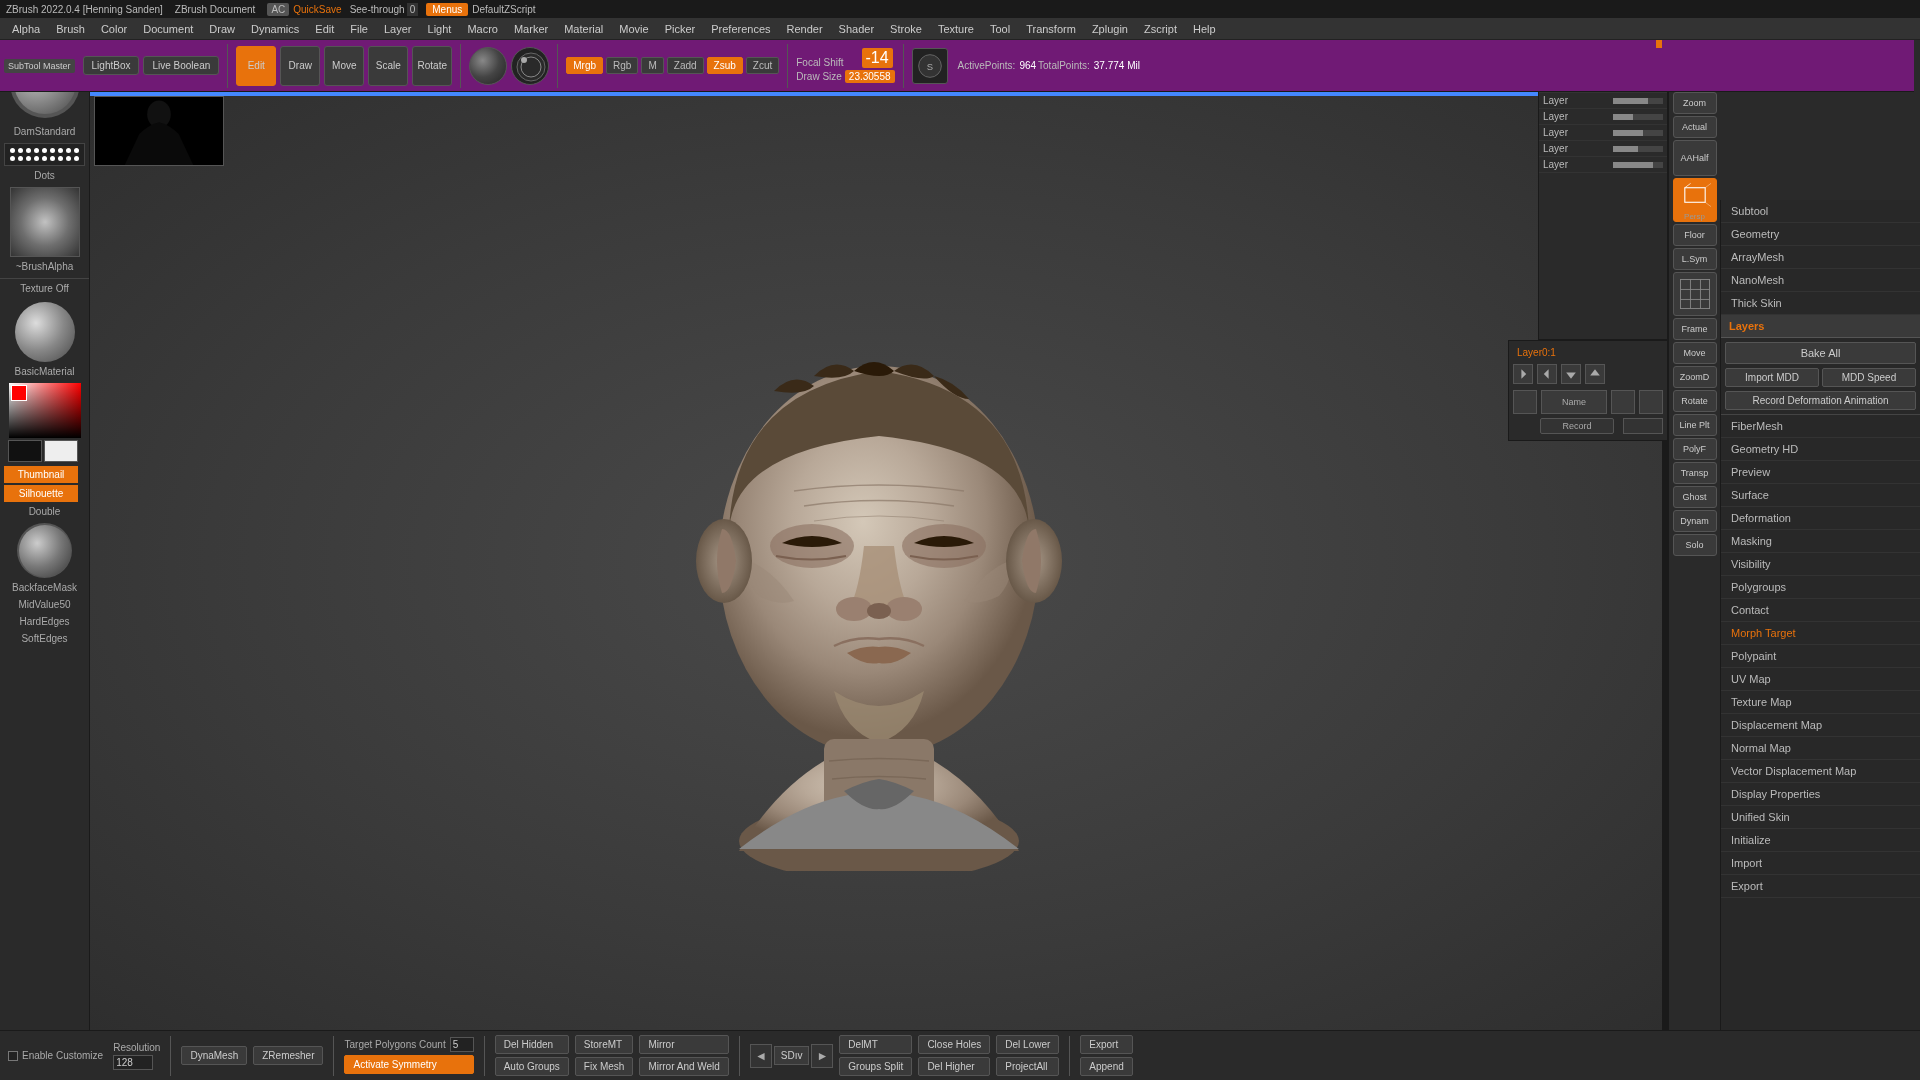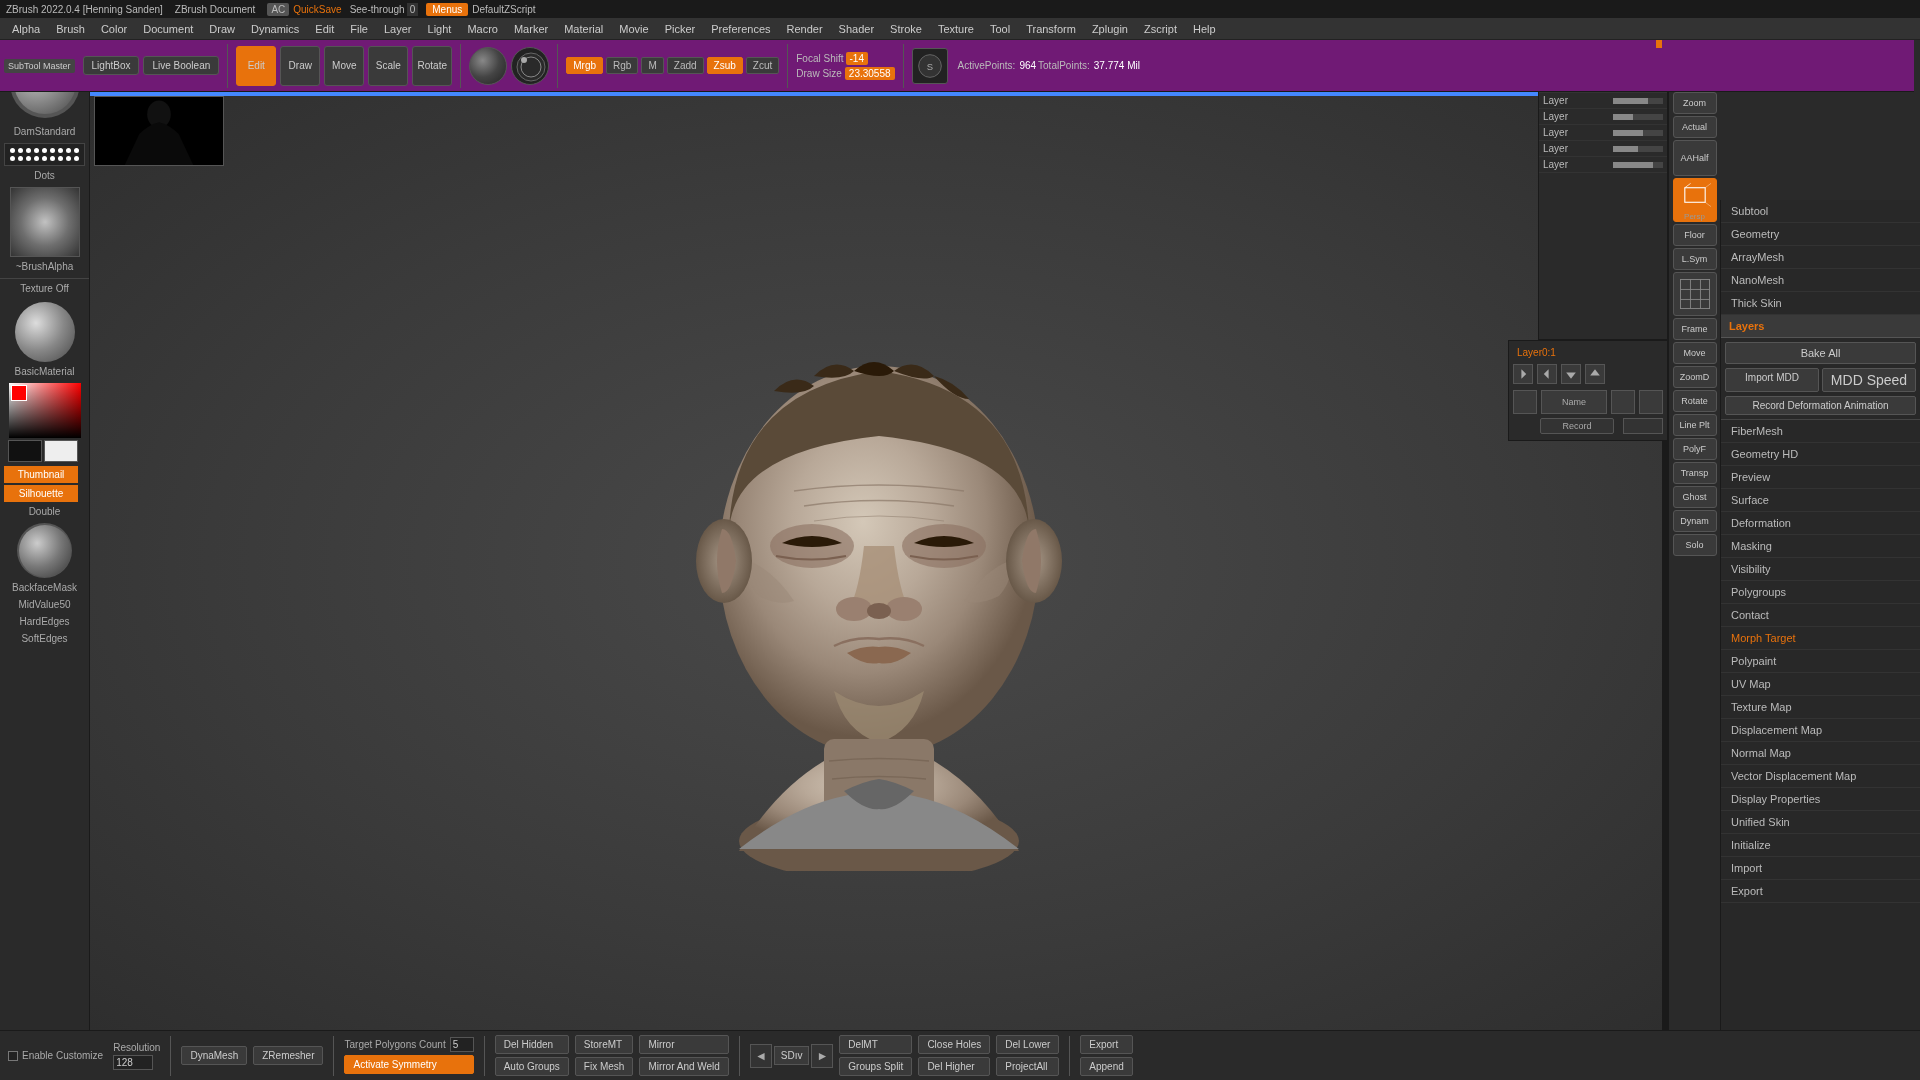--- a/index.html
+++ b/index.html
@@ -528,23 +528,23 @@
     <div class="mode-btn">Rgb</div>
     <div class="mode-btn">M</div>
     <div class="mode-btn">Zadd</div>
     <div class="mode-btn active" style="background:#e8720c;color:#fff;border-color:#e8720c;">Zsub</div>
     <div class="mode-btn">Zcut</div>
   </div>
 
   <div class="toolbar-divider"></div>
 
   <div style="display:flex;flex-direction:column;gap:2px;">
-    <div style="display:flex;align-items:center;gap:2px;">
+    <div style="display:flex;align-items:flex-end;gap:18px;">
       <span class="stat-item">Focal Shift</span>
-      <span style="background:#e8720c;color:#fff;padding:1px 4px;font-size:10px;border-radius:2px;">-14</span>
+      <span style="background:#e8720c;color:#fff;padding:1px 4px;font-size:16px;border-radius:2px;">-14</span>
     </div>
     <div style="display:flex;align-items:center;gap:3px;">
       <span class="stat-item">Draw Size</span>
       <span style="background:#e8720c;color:#fff;padding:1px 4px;font-size:10px;border-radius:2px;">23.30558</span>
     </div>
   </div>
 
   <div class="toolbar-divider"></div>
 
   <div style="width:36px;height:36px;background:#222;border:1px solid #555;border-radius:3px;display:flex;align-items:center;justify-content:center;cursor:pointer;">
@@ -770,21 +770,21 @@
   <div class="props-item">ArrayMesh</div>
   <div class="props-item">NanoMesh</div>
   <div class="props-item">Thick Skin</div>
 
   <div class="props-section">
     <div class="props-header">Layers</div>
     <div style="padding:4px;">
       <div class="bake-btn">Bake All</div>
       <div style="display:flex;gap:3px;margin-top:4px;">
         <div style="flex:1;padding:3px;background:#3a3a3a;border:1px solid #555;border-radius:2px;font-size:10px;color:#ccc;cursor:pointer;text-align:center;">Import MDD</div>
-        <div style="flex:1;padding:3px;background:#3a3a3a;border:1px solid #555;border-radius:2px;font-size:14px;color:#ccc;cursor:pointer;text-align:center;">MDD Speed</div>
+        <div style="flex:1;padding:3px;background:#3a3a3a;border:1px solid #555;border-radius:2px;font-size:10px;color:#ccc;cursor:pointer;text-align:center;">MDD Speed</div>
       </div>
       <div style="padding:3px;background:#3a3a3a;border:1px solid #555;border-radius:2px;font-size:10px;color:#ccc;cursor:pointer;text-align:center;margin-top:4px;">Record Deformation Animation</div>
     </div>
   </div>
 
   <div class="props-item">FiberMesh</div>
   <div class="props-item">Geometry HD</div>
   <div class="props-item">Preview</div>
   <div class="props-item">Surface</div>
   <div class="props-item">Deformation</div>

